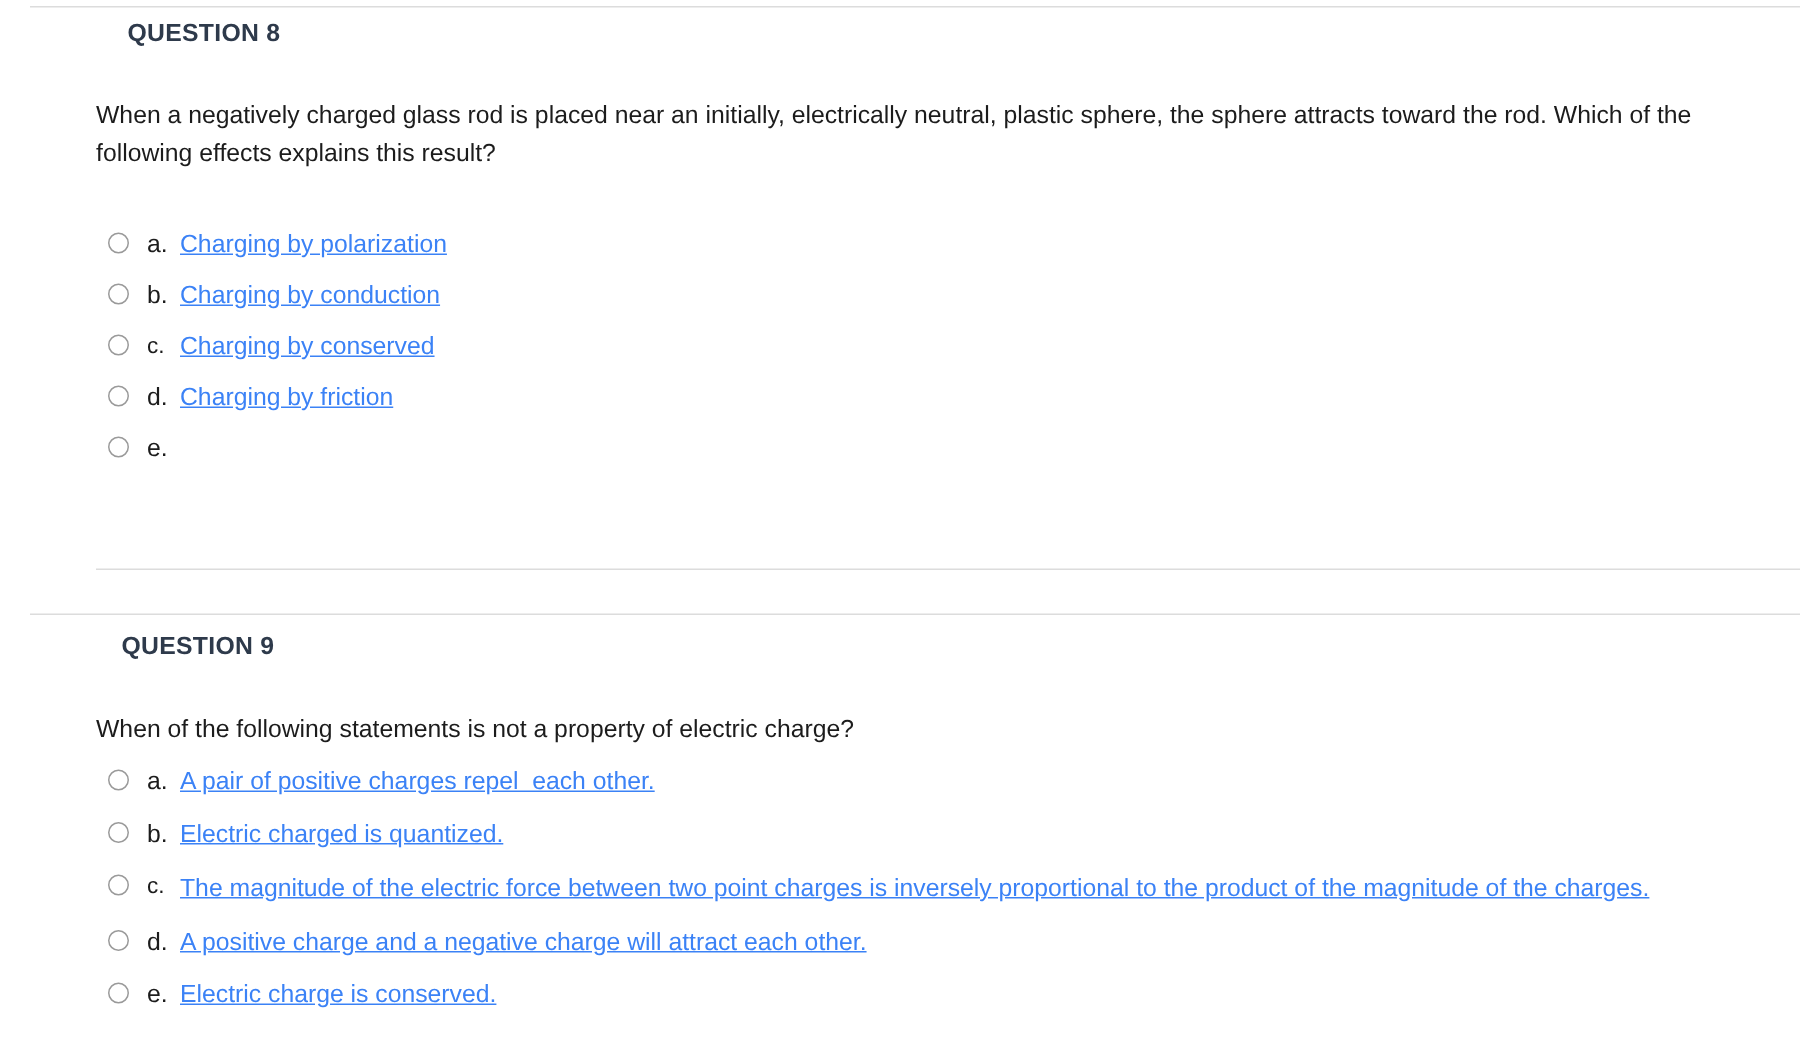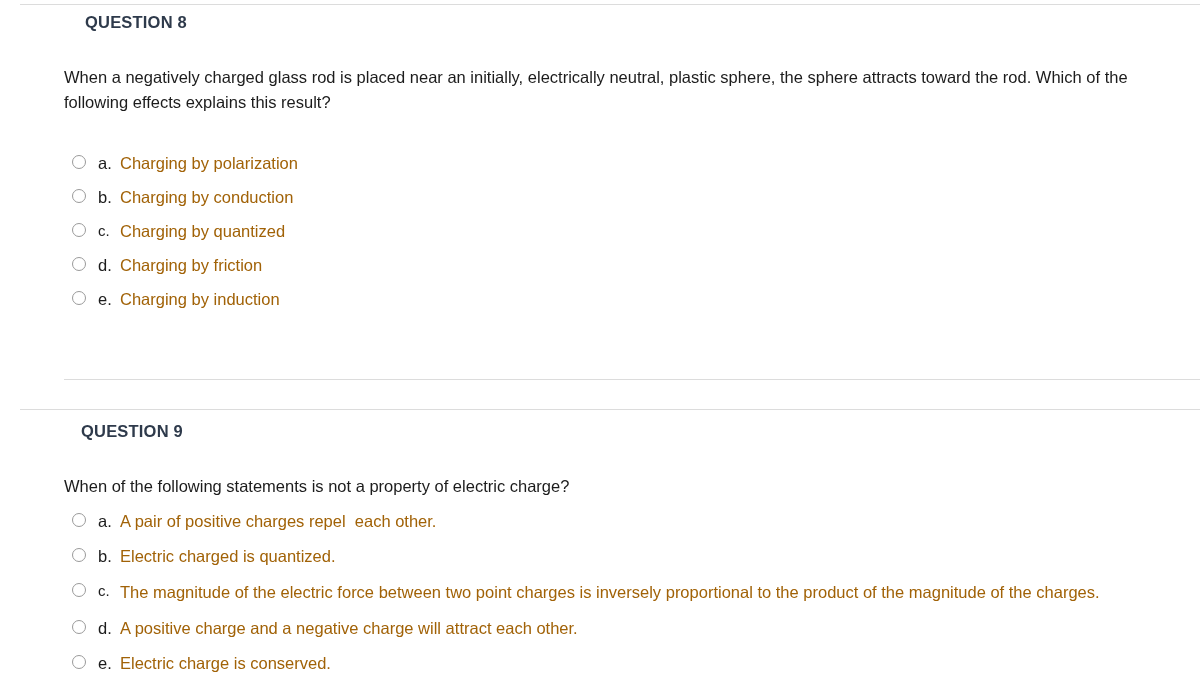--- a/index.html
+++ b/index.html
@@ -114,22 +114,23 @@
     white-space: nowrap;
   }
   .option-letter.small {
     font-size: 15px;
   }
 
   .option-text {
     flex: 1 1 auto;
     font-size: 16.5px;
     line-height: 22px;
-    color: #a16207;
+    color: #3b82f6;
     white-space: pre-wrap;
+    text-decoration: underline;
   }
   #question-8 .option-text { max-width: 520px; }
   #question-9 .option-text { max-width: 1055px; }
   #question-9 .option-text.wrap { line-height: 24px; }
 </style>
 </head>
 <body>
 
 <div class="page">
 
@@ -147,31 +148,30 @@
         <span class="option-text">Charging by polarization</span>
       </li>
       <li class="option">
         <span class="radio"></span>
         <span class="option-letter">b.</span>
         <span class="option-text">Charging by conduction</span>
       </li>
       <li class="option">
         <span class="radio"></span>
         <span class="option-letter small">c.</span>
-        <span class="option-text">Charging by quantized</span>
+        <span class="option-text">Charging by conserved</span>
       </li>
       <li class="option">
         <span class="radio"></span>
         <span class="option-letter">d.</span>
         <span class="option-text">Charging by friction</span>
       </li>
       <li class="option">
         <span class="radio"></span>
         <span class="option-letter">e.</span>
-        <span class="option-text">Charging by induction</span>
       </li>
     </ul>
   </section>
 
   <div class="rule rule-inner-q8"></div>
   <div class="rule rule-q9-top"></div>
 
   <section class="question-block" id="question-9">
     <h2 class="question-header">QUESTION 9</h2>
 

